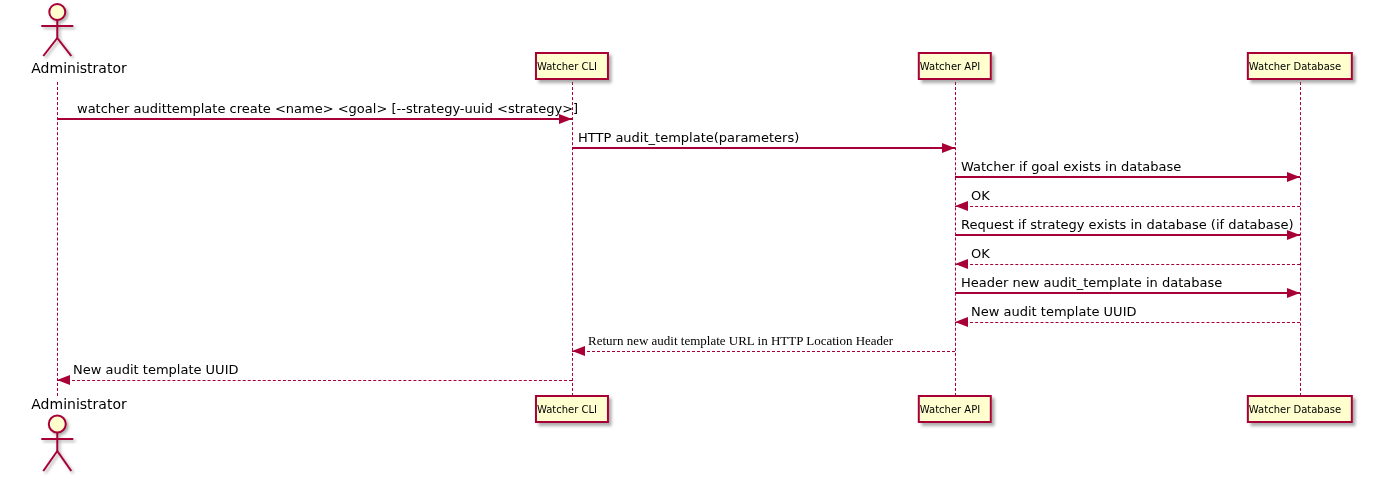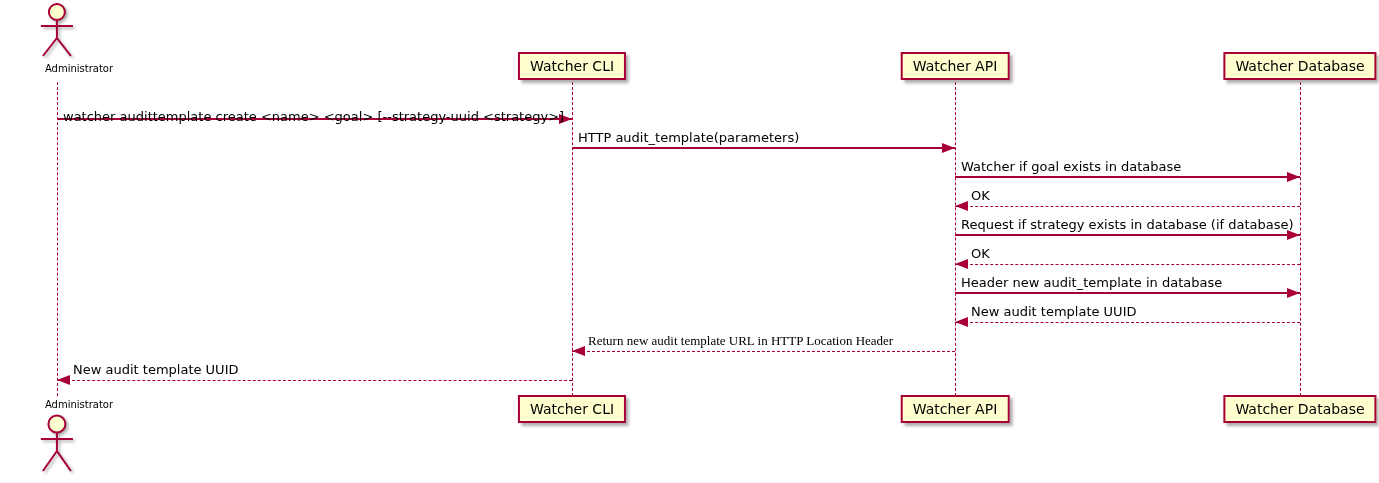--- a/index.html
+++ b/index.html
@@ -19,40 +19,40 @@
   .lifeline {
     position: absolute;
     width: 0;
     border-left: 1px dashed #A80036;
   }
   .pbox {
     position: absolute;
     transform: translateX(-50%);
     background: #FEFECE;
     border: 2px solid #A80036;
-    padding: 3px 10px 4px 10px;
-    font-size: 14px;
+    padding: 3px 10px 4px 0;
+    font-size: 10px;
     line-height: 19px;
     white-space: nowrap;
     box-shadow: 3px 3px 3px rgba(100,100,100,0.55);
     box-sizing: border-box;
     height: 28px;
   }
   .actor {
     position: absolute;
     transform: translateX(-50%);
     display: flex;
     flex-direction: column;
     align-items: center;
   }
   .actor svg {
     filter: drop-shadow(2px 2px 1.5px rgba(120,120,120,0.6));
   }
   .actor-label {
-    font-size: 10px;
+    font-size: 14px;
     line-height: 17px;
     white-space: nowrap;
     margin-left: 44px;
   }
   .msg-line {
     position: absolute;
     height: 0;
   }
   .msg-line.solid { border-top: 2px solid #A80036; }
   .msg-line.dashed { border-top: 1px dashed #A80036; }
@@ -78,21 +78,21 @@
 <div class="diagram">
   <div id="gen-lifelines">
       <div class="lifeline" style="left: 57px; top: 82px; height: 314px;"></div>
       <div class="lifeline" style="left: 572px; top: 82px; height: 314px;"></div>
       <div class="lifeline" style="left: 955px; top: 82px; height: 314px;"></div>
       <div class="lifeline" style="left: 1300px; top: 82px; height: 314px;"></div>
     </div>
   <div id="gen-messages">
       <div class="msg-line solid" style="left: 57px; top: 118px; width: 515px;"></div>
       <div class="arrowhead right" style="top: 114px; left: 559px;"></div>
-      <div class="msg-label" style="top: 101px; left: 63px; margin-top: 8px;">watcher audittemplate create &lt;name&gt; &lt;goal&gt; [--strategy-uuid &lt;strategy&gt;]</div>
+      <div class="msg-label" style="top: 101px; left: 77px;">watcher audittemplate create &lt;name&gt; &lt;goal&gt; [--strategy-uuid &lt;strategy&gt;]</div>
       <div class="msg-line solid" style="left: 572px; top: 147px; width: 383px;"></div>
       <div class="arrowhead right" style="top: 143px; left: 942px;"></div>
       <div class="msg-label" style="top: 130px; left: 578px;">HTTP audit_template(parameters)</div>
       <div class="msg-line solid" style="left: 955px; top: 176px; width: 345px;"></div>
       <div class="arrowhead right" style="top: 172px; left: 1287px;"></div>
       <div class="msg-label" style="top: 159px; left: 961px;">Watcher if goal exists in database</div>
       <div class="msg-line dashed" style="left: 955px; top: 206px; width: 345px;"></div>
       <div class="arrowhead left" style="top: 201px; left: 955px;"></div>
       <div class="msg-label" style="top: 188px; left: 971px;">OK</div>
       <div class="msg-line solid" style="left: 955px; top: 234px; width: 345px;"></div>

